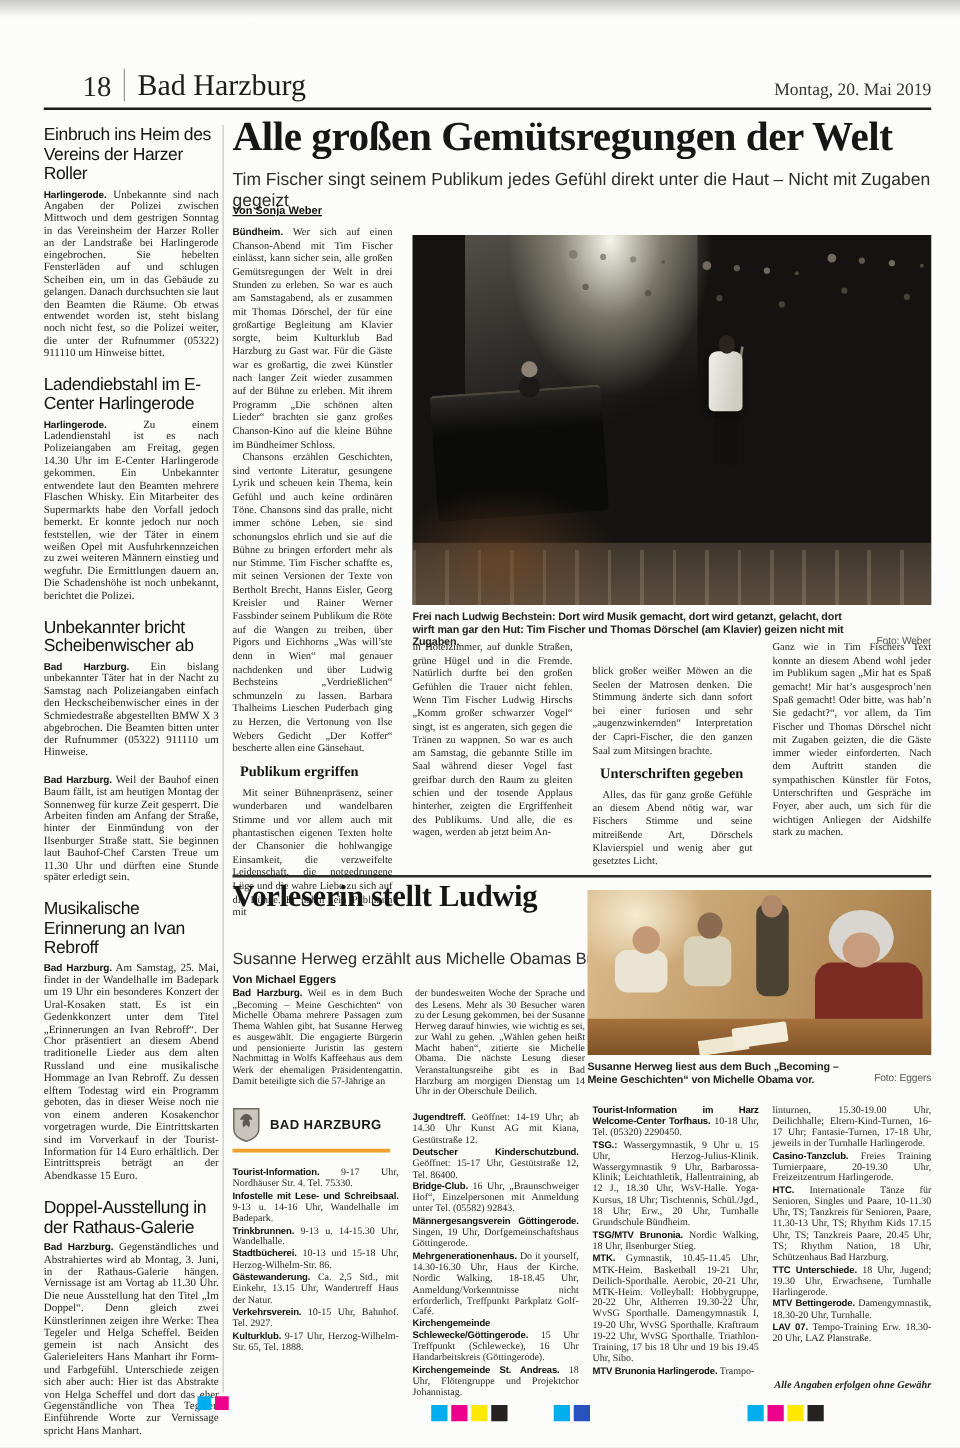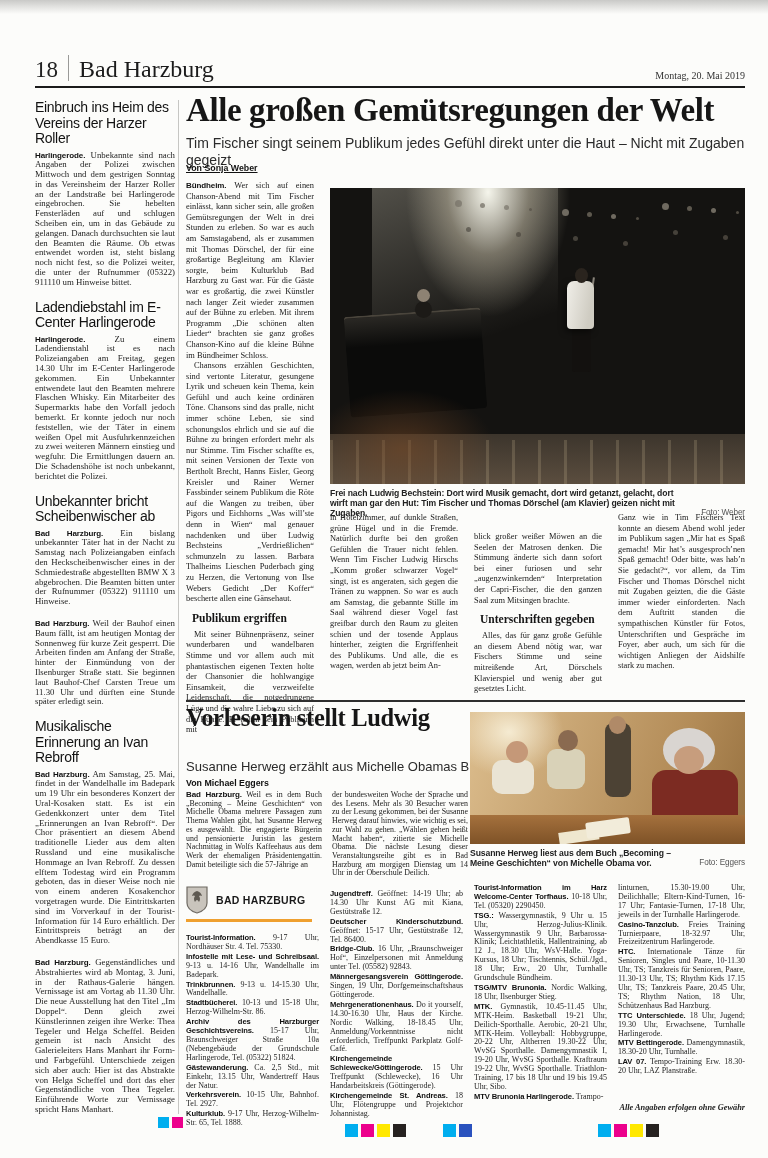--- a/index.html
+++ b/index.html
@@ -5,25 +5,25 @@
   * { margin:0; padding:0; box-sizing:border-box; }
   html,body { background:#e9e9e7; }
   .page { position:relative; width:768px; height:1158px; margin:0 auto; background:#fcfcfa;
           overflow:hidden; color:#1c1c1c; font-family:"Liberation Serif","DejaVu Serif",serif; }
   .scan-edge { position:absolute; top:0; left:0; right:0; height:14px;
                background:linear-gradient(#c9c9c7,#e6e6e4 55%,#fcfcfa); }
 
   
   .masthead { position:absolute; left:35px; top:48px; width:710px; height:40px;
               border-bottom:2px solid #1b1b1b; }
-  .masthead .row { display:flex; align-items:flex-end; gap:10px; height:34px; }
+  .masthead .row { display:flex; align-items:flex-end; gap:10px; height:34px;margin-left:31px; }
   .page-num { font-size:23px; line-height:24px; color:#222; }
   .mast-sep { width:1px; height:26px; background:#9a9a98; margin-bottom:1px; }
   .section-title { font-size:24px; line-height:25px; color:#1b1b1b; }
-  .issue-date { position:absolute; right:0; bottom:5px; font-size:10px; color:#333; }
+  .issue-date { position:absolute; right:0; bottom:5px; font-size:14px; color:#333; }
 
   
   .rail { position:absolute; left:35px; top:100px; width:140px; }
   .rail article { margin-bottom:12px; }
   .rail h3 { font-family:"Liberation Sans","DejaVu Sans",sans-serif; font-weight:400;
              font-size:14px; line-height:15.5px; letter-spacing:-0.3px; color:#121212; margin-bottom:4px; }
   .rail p { font-size:8.8px; line-height:9.8px; text-align:justify; color:#1e1e1e; }
   .lead { font-family:"Liberation Sans","DejaVu Sans",sans-serif; font-weight:700;
           font-size:8px; letter-spacing:-0.1px; color:#111; }
   .vrule { position:absolute; left:178px; top:100px; width:1px; height:1014px; background:#c6c6c3; }
@@ -170,20 +170,21 @@
       <article>
         <p><b class="lead">Bad Harzburg.</b> <span>Weil der Bauhof einen Baum fällt, ist am heutigen Montag der Sonnenweg für kurze Zeit gesperrt. Die Arbeiten finden am Anfang der Straße, hinter der Einmündung von der Ilsenburger Straße statt. Sie beginnen laut Bauhof-Chef Carsten Treue um 11.30 Uhr und dürften eine Stunde später erledigt sein.</span></p>
       </article>
 
       <article>
         <h3>Musikalische Erinnerung an Ivan Rebroff</h3>
         <p><b class="lead">Bad Harzburg.</b> <span>Am Samstag, 25. Mai, findet in der Wandelhalle im Badepark um 19 Uhr ein besonderes Konzert der Ural-Kosaken statt. Es ist ein Gedenkkonzert unter dem Titel „Erinnerungen an Ivan Rebroff“. Der Chor präsentiert an diesem Abend traditionelle Lieder aus dem alten Russland und eine musikalische Hommage an Ivan Rebroff. Zu dessen elftem Todestag wird ein Programm geboten, das in dieser Weise noch nie von einem anderen Kosakenchor vorgetragen wurde. Die Eintrittskarten sind im Vorverkauf in der Tourist-Information für 14 Euro erhältlich. Der Eintrittspreis beträgt an der Abendkasse 15 Euro.</span></p>
       </article>
 
       <article>
+        <h3>Doppel-Ausstellung in der Rathaus-Galerie</h3>
         <p><b class="lead">Bad Harzburg.</b> <span>Gegenständliches und Abstrahiertes wird ab Montag, 3. Juni, in der Rathaus-Galerie hängen. Vernissage ist am Vortag ab 11.30 Uhr. Die neue Ausstellung hat den Titel „Im Doppel“. Denn gleich zwei Künstlerinnen zeigen ihre Werke: Thea Tegeler und Helga Scheffel. Beiden gemein ist nach Ansicht des Galerieleiters Hans Manhart ihr Form- und Farbgefühl. Unterschiede zeigen sich aber auch: Hier ist das Abstrakte von Helga Scheffel und dort das eher Gegenständliche von Thea Tegeler. Einführende Worte zur Vernissage spricht Hans Manhart.</span></p>
       </article>
     </div>
   <div class="vrule"></div>
 
   <section>
     <div class="main-head">
       <h1>Alle großen Gemütsregungen der Welt</h1>
       <div class="subhead">Tim Fischer singt seinem Publikum jedes Gefühl direkt unter die Haut – Nicht mit Zugaben gegeizt</div>
     </div>
@@ -277,21 +278,20 @@
       </div>
       <div class="ib-underline"></div>
     </div>
 
     <div class="ibcol ib-c1">
 
     <p class="entry"><b>Tourist-Information.</b> <span>9-17 Uhr, Nordhäuser Str. 4. Tel. 75330.</span></p>
         <p class="entry"><b>Infostelle mit Lese- und Schreibsaal.</b> <span>9-13 u. 14-16 Uhr, Wandelhalle im Badepark.</span></p>
         <p class="entry"><b>Trinkbrunnen.</b> <span>9-13 u. 14-15.30 Uhr, Wandelhalle.</span></p>
         <p class="entry"><b>Stadtbücherei.</b> <span>10-13 und 15-18 Uhr, Herzog-Wilhelm-Str. 86.</span></p>
-        <p class="entry"><b>Archiv des Harzburger Geschichtsvereins.</b> <span>15-17 Uhr, Braunschweiger Straße 10a (Nebengebäude der Grundschule Harlingerode, Tel. (05322) 51824.</span></p>
         <p class="entry"><b>Gästewanderung.</b> <span>Ca. 2,5 Std., mit Einkehr, 13.15 Uhr, Wandertreff Haus der Natur.</span></p>
         <p class="entry"><b>Verkehrsverein.</b> <span>10-15 Uhr, Bahnhof. Tel. 2927.</span></p>
         <p class="entry"><b>Kulturklub.</b> <span>9-17 Uhr, Herzog-Wilhelm-Str. 65, Tel. 1888.</span></p>
       </div>
     <div class="ibcol ib-c2">
 
     <p class="entry"><b>Jugendtreff.</b> <span>Geöffnet: 14-19 Uhr; ab 14.30 Uhr Kunst AG mit Kiana, Gestütstraße 12.</span></p>
         <p class="entry"><b>Deutscher Kinderschutzbund.</b> <span>Geöffnet: 15-17 Uhr, Gestütstraße 12, Tel. 86400.</span></p>
         <p class="entry"><b>Bridge-Club.</b> <span>16 Uhr, „Braunschweiger Hof“, Einzelpersonen mit Anmeldung unter Tel. (05582) 92843.</span></p>
         <p class="entry"><b>Männergesangsverein Göttingerode.</b> <span>Singen, 19 Uhr, Dorfgemeinschaftshaus Göttingerode.</span></p>
@@ -303,21 +303,21 @@
 
     <p class="entry"><b>Tourist-Information im Harz Welcome-Center Torfhaus.</b> <span>10-18 Uhr, Tel. (05320) 2290450.</span></p>
         <p class="entry"><b>TSG.:</b> <span>Wassergymnastik, 9 Uhr u. 15 Uhr, Herzog-Julius-Klinik. Wassergymnastik 9 Uhr, Barbarossa-Klinik; Leichtathletik, Hallentraining, ab 12 J., 18.30 Uhr, WsV-Halle. Yoga-Kursus, 18 Uhr; Tischtennis, Schül./Jgd., 18 Uhr; Erw., 20 Uhr, Turnhalle Grundschule Bündheim.</span></p>
         <p class="entry"><b>TSG/MTV Brunonia.</b> <span>Nordic Walking, 18 Uhr, Ilsenburger Stieg.</span></p>
         <p class="entry"><b>MTK.</b> <span>Gymnastik, 10.45-11.45 Uhr, MTK-Heim. Basketball 19-21 Uhr, Deilich-Sporthalle. Aerobic, 20-21 Uhr, MTK-Heim. Volleyball: Hobbygruppe, 20-22 Uhr, Altherren 19.30-22 Uhr, WvSG Sporthalle. Damengymnastik I, 19-20 Uhr, WvSG Sporthalle. Kraftraum 19-22 Uhr, WvSG Sporthalle. Triathlon-Training, 17 bis 18 Uhr und 19 bis 19.45 Uhr, Sibo.</span></p>
         <p class="entry"><b>MTV Brunonia Harlingerode.</b> <span>Trampo-</span></p>
       </div>
     <div class="ibcol ib-c4">
 
     <p class="entry"> <span>linturnen, 15.30-19.00 Uhr, Deilichhalle; Eltern-Kind-Turnen, 16-17 Uhr; Fantasie-Turnen, 17-18 Uhr, jeweils in der Turnhalle Harlingerode.</span></p>
-        <p class="entry"><b>Casino-Tanzclub.</b> <span>Freies Training Turnierpaare, 18-32.97 Uhr, Freizeitzentrum Harlingerode.</span></p>
+        <p class="entry"><b>Casino-Tanzclub.</b> <span>Freies Training Turnierpaare, 20-19.30 Uhr, Freizeitzentrum Harlingerode.</span></p>
         <p class="entry"><b>HTC.</b> <span>Internationale Tänze für Senioren, Singles und Paare, 10-11.30 Uhr, TS; Tanzkreis für Senioren, Paare, 11.30-13 Uhr, TS; Rhythm Kids 17.15 Uhr, TS; Tanzkreis Paare, 20.45 Uhr, TS; Rhythm Nation, 18 Uhr, Schützenhaus Bad Harzburg.</span></p>
         <p class="entry"><b>TTC Unterschiede.</b> <span>18 Uhr, Jugend; 19.30 Uhr, Erwachsene, Turnhalle Harlingerode.</span></p>
         <p class="entry"><b>MTV Bettingerode.</b> <span>Damengymnastik, 18.30-20 Uhr, Turnhalle.</span></p>
         <p class="entry"><b>LAV 07.</b> <span>Tempo-Training Erw. 18.30-20 Uhr, LAZ Planstraße.</span></p>
       </div>
     <div class="ibcol" style="left:618px; top:1096px; width:127px;">
       <div class="disclaimer">Alle Angaben erfolgen ohne Gewähr</div>
     </div>
   </section>
 

